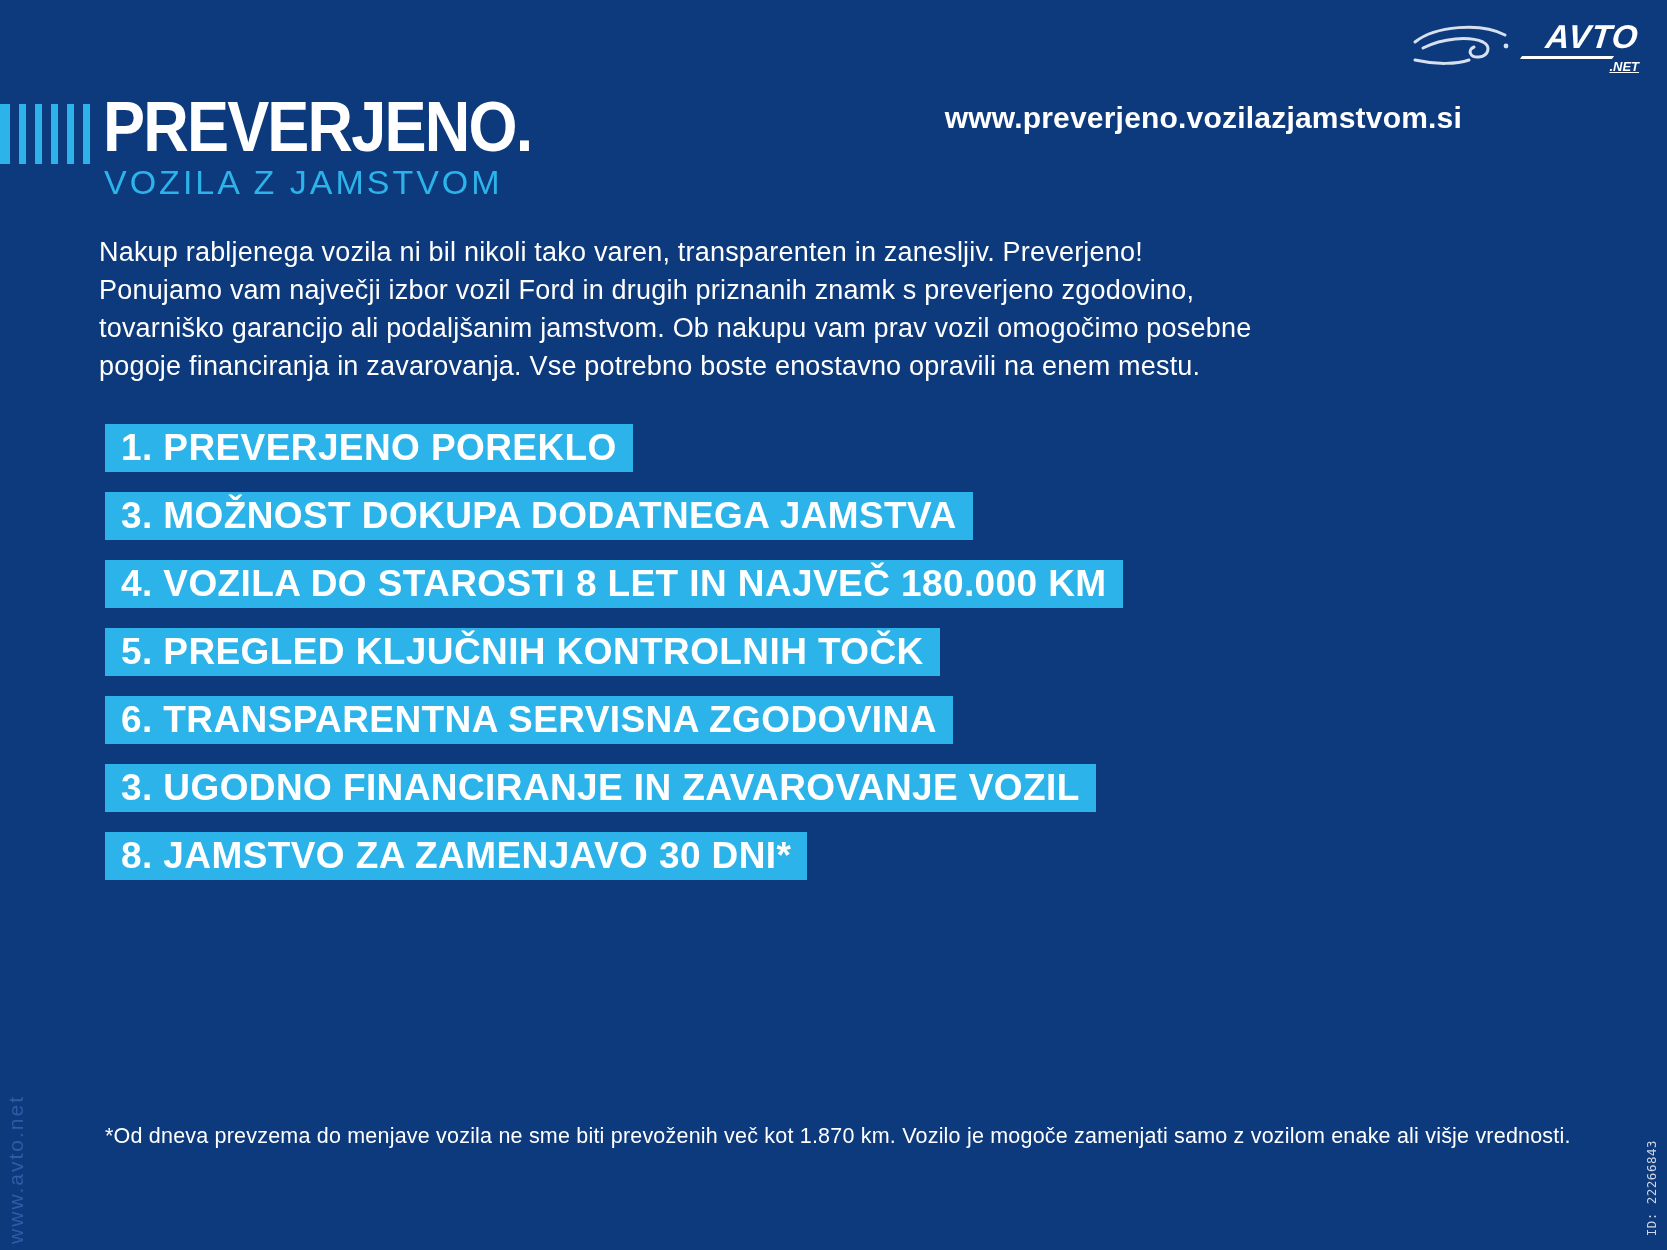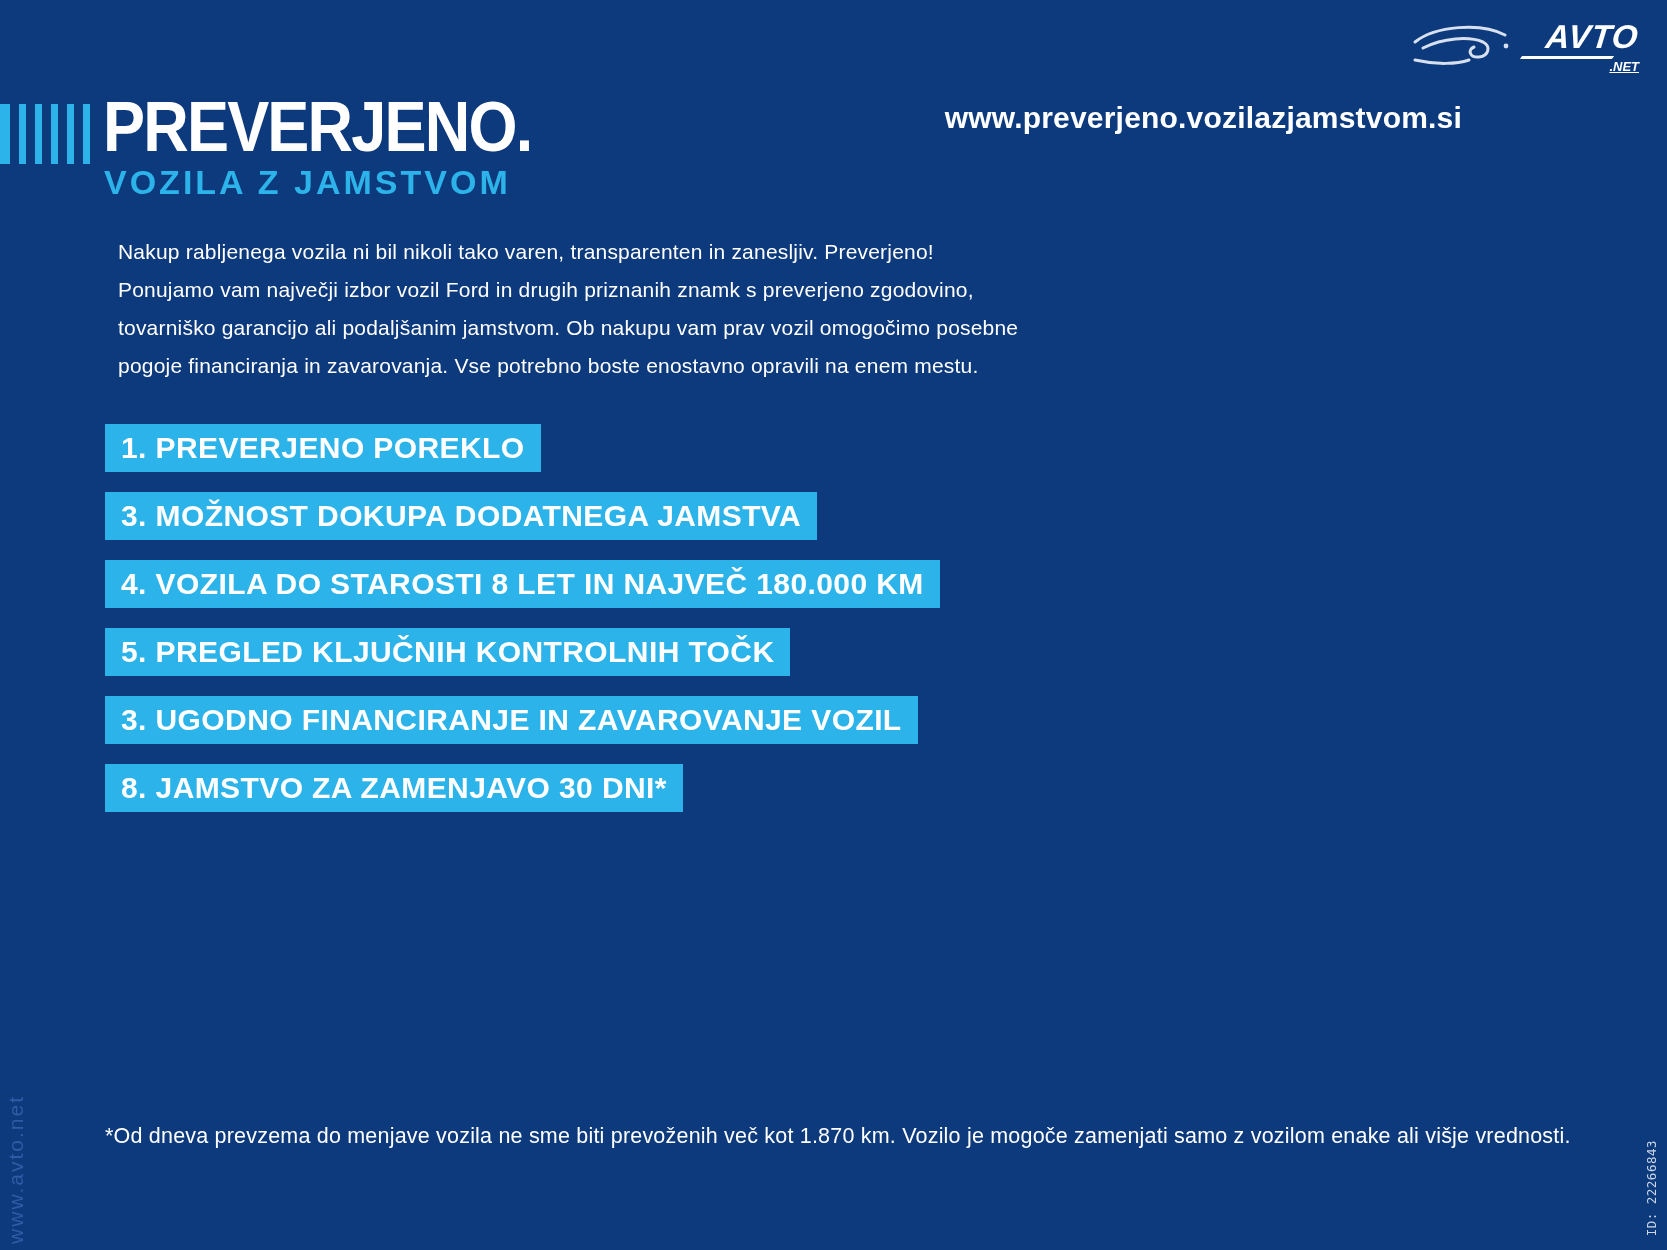--- a/index.html
+++ b/index.html
@@ -18,21 +18,21 @@
 
   
   .title{
     position:absolute;left:103px;top:92px;
     font-size:70px;font-weight:900;letter-spacing:-2px;
     color:#ffffff;transform:scaleX(.9);transform-origin:left top;
     white-space:nowrap;line-height:1;
   }
   .subtitle{
     position:absolute;left:104px;top:165px;
-    font-size:34px;font-weight:700;letter-spacing:3px;
+    font-size:34px;font-weight:400;letter-spacing:3px;
     color:#2cb3e9;white-space:nowrap;line-height:1;
   }
   .url{
     position:absolute;right:205px;top:101px;
     font-size:30px;font-weight:800;letter-spacing:.2px;
     color:#ffffff;white-space:nowrap;
   }
 
   
   .logo{position:absolute;right:28px;top:20px;display:flex;align-items:flex-start;}
@@ -40,31 +40,31 @@
   .logo-text{display:flex;flex-direction:column;align-items:flex-end;margin-left:4px;}
   .logo-avto{
     font-size:33px;font-weight:900;font-style:italic;color:#ffffff;
     line-height:1;letter-spacing:1px;transform:skewX(-6deg);
   }
   .logo-rule{width:92px;height:3px;background:#ffffff;margin:3px 26px 0 0;transform:skewX(-35deg);}
   .logo-net{font-size:13px;font-weight:800;font-style:italic;color:#ffffff;line-height:1;margin-top:1px;text-decoration:underline;}
 
   
   .intro{
-    position:absolute;left:118px;top:233px;
-    font-size:21px;line-height:38px;font-weight:400;
+    position:absolute;left:99px;top:233px;
+    font-size:27px;line-height:38px;font-weight:400;
     letter-spacing:.2px;color:#ffffff;
   }
 
   
   .list{position:absolute;left:105px;top:424px;}
   .item{
     width:max-content;
     background:#2cb3e9;color:#ffffff;
-    font-size:30px;font-weight:800;letter-spacing:.4px;
+    font-size:37px;font-weight:800;letter-spacing:.4px;
     height:48px;line-height:48px;
     padding:0 16px;margin-bottom:20px;
     white-space:nowrap;
   }
 
   
   .footnote{
     position:absolute;left:105px;top:1124px;
     font-size:21.5px;font-weight:400;letter-spacing:.2px;color:#ffffff;
     white-space:nowrap;
@@ -123,20 +123,21 @@
     <div>Ponujamo vam največji izbor vozil Ford in drugih priznanih znamk s preverjeno zgodovino,</div>
     <div>tovarniško garancijo ali podaljšanim jamstvom. Ob nakupu vam prav vozil omogočimo posebne</div>
     <div>pogoje financiranja in zavarovanja. Vse potrebno boste enostavno opravili na enem mestu.</div>
   </div>
 
   <div class="list">
     <div class="item">1. PREVERJENO POREKLO</div>
     <div class="item">3. MOŽNOST DOKUPA DODATNEGA JAMSTVA</div>
     <div class="item">4. VOZILA DO STAROSTI 8 LET IN NAJVEČ 180.000 KM</div>
     <div class="item">5. PREGLED KLJUČNIH KONTROLNIH TOČK</div>
+    <div class="item">6. TRANSPARENTNA SERVISNA ZGODOVINA</div>
     <div class="item">3. UGODNO FINANCIRANJE IN ZAVAROVANJE VOZIL</div>
     <div class="item">8. JAMSTVO ZA ZAMENJAVO 30 DNI*</div>
   </div>
 
   <div class="footnote">*Od dneva prevzema do menjave vozila ne sme biti prevoženih več kot 1.870 km. Vozilo je mogoče zamenjati samo z vozilom enake ali višje vrednosti.</div>
 
   <div class="watermark">www.avto.net</div>
   <div class="image-id">ID: 22266843</div>
 
 </div>

